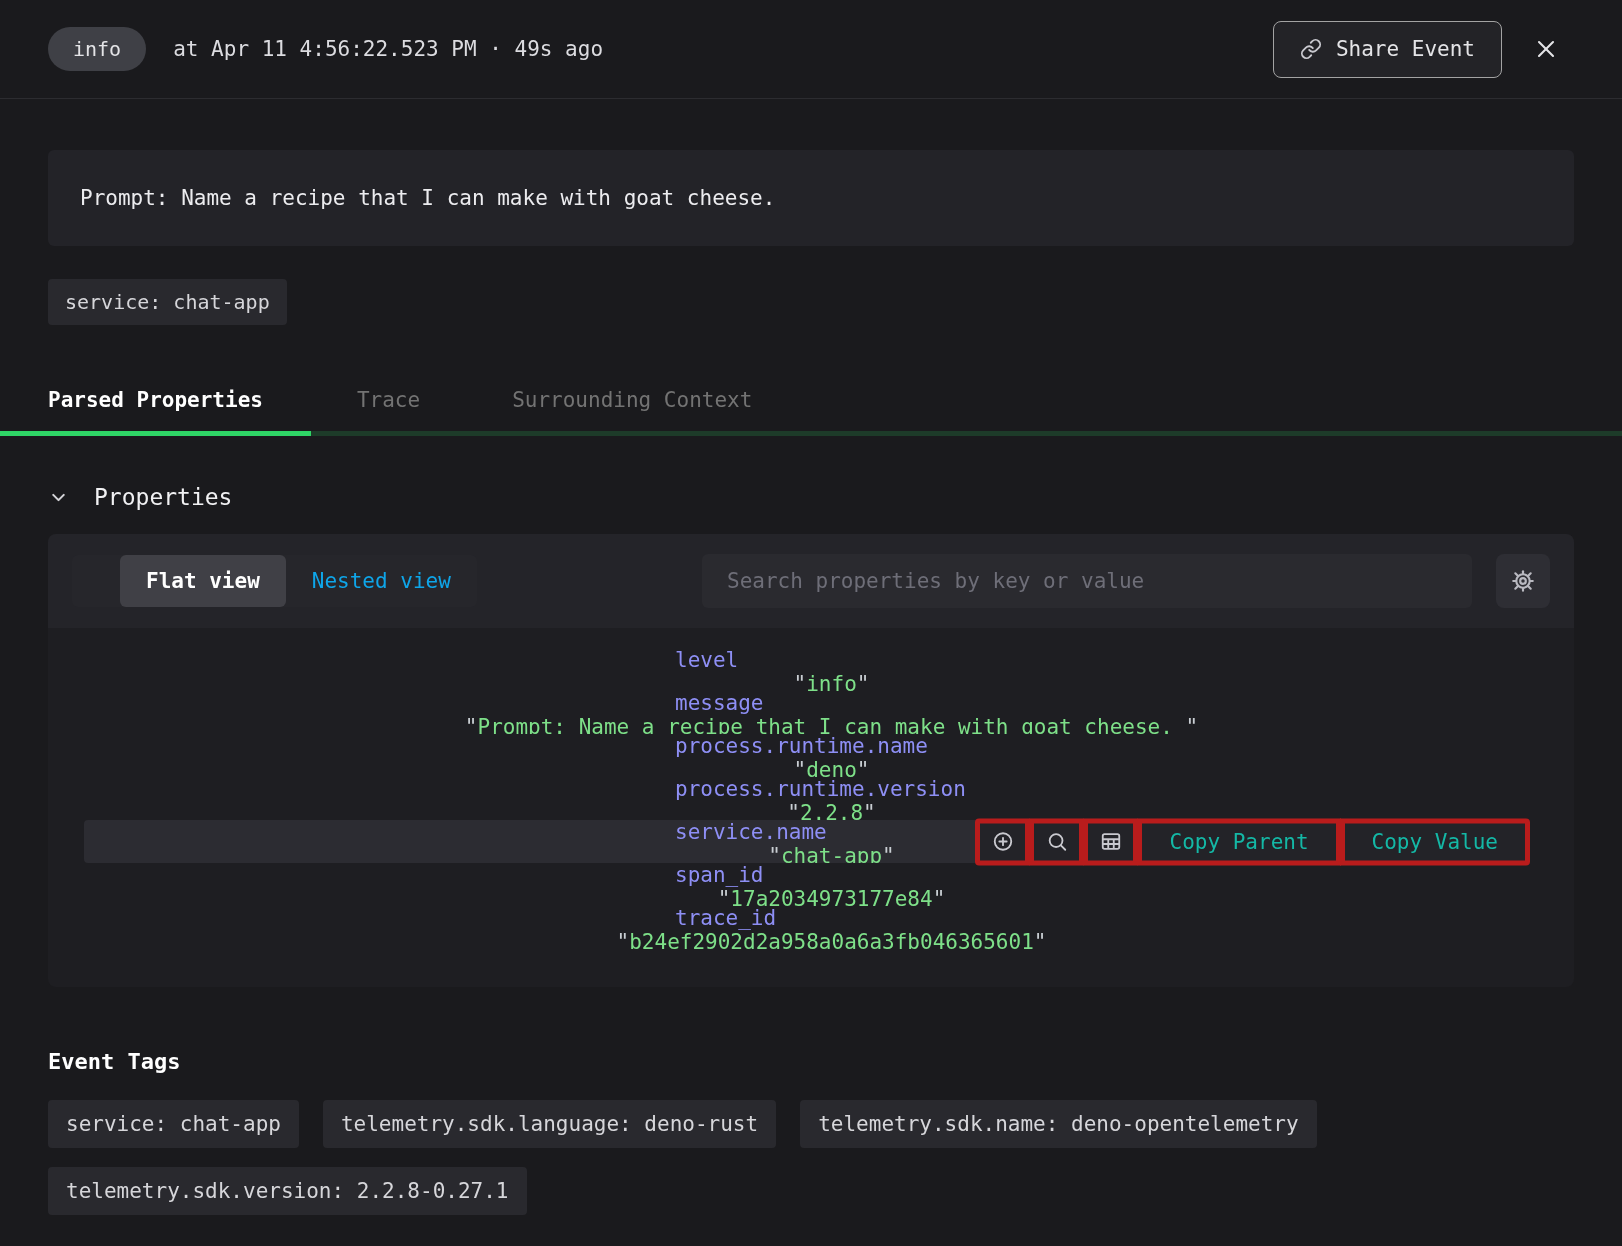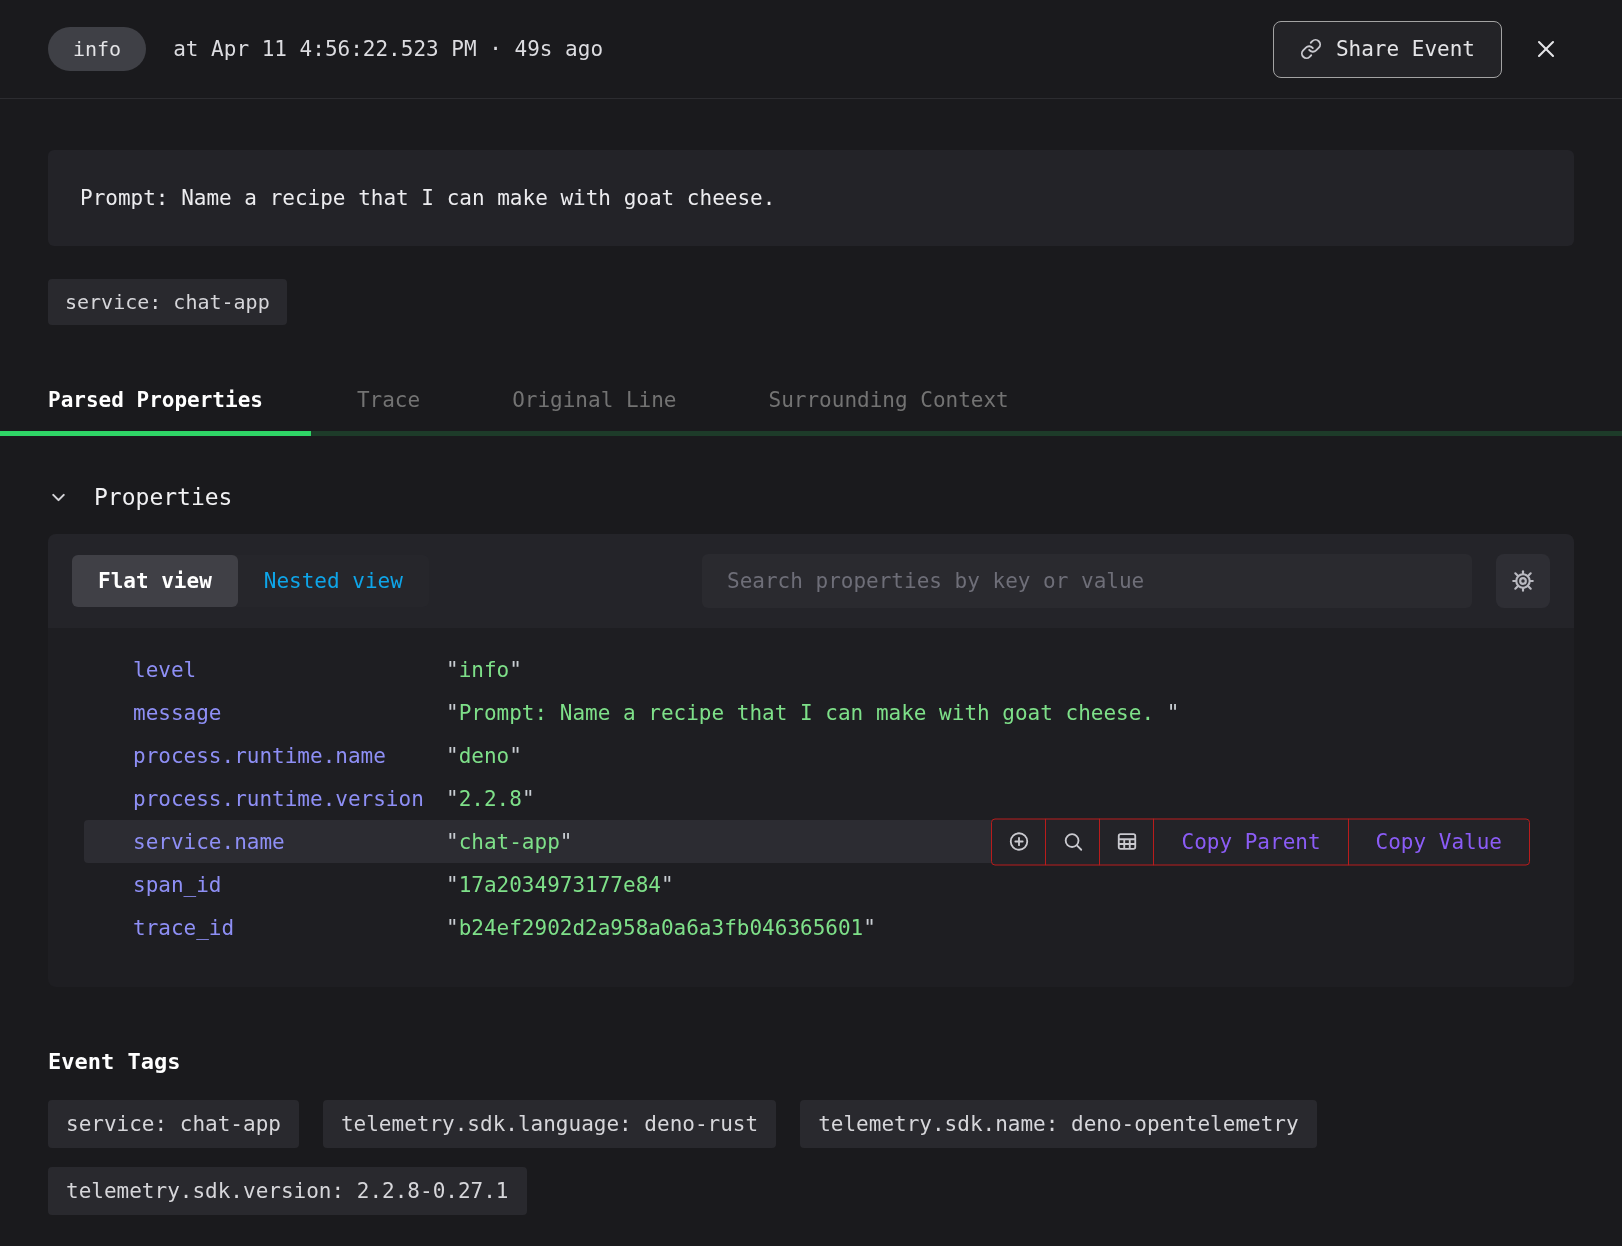--- a/index.html
+++ b/index.html
@@ -78,52 +78,52 @@
   }
   .card-toolbar {
     background: #242429; padding: 20px 24px;
     display: flex; align-items: center;
   }
   .seg { display: flex; background: #26262b; border-radius: 6px; }
   .seg-btn {
     border: none; background: none; font-size: 21px;
     padding: 14px 26px; color: #0ea5e9; border-radius: 6px;
   }
-  .seg-btn.active { background: #404046; color: #fff; font-weight: bold; }
+  .seg-btn.active { background: #404046; color: #fff; font-weight: bold; margin-left: 48px; }
   .search {
     margin-left: auto; width: 770px; height: 54px;
     background: #2a2a2f; border: none; border-radius: 6px;
     padding: 0 25px; font-size: 21px; color: #e4e4e7;
     font-family: "DejaVu Sans Mono", monospace;
   }
   .search::placeholder { color: #6e6e78; }
   .gear-btn {
     margin-left: 24px; width: 54px; height: 54px;
     background: #2e2e34; border: none; border-radius: 8px;
     display: flex; align-items: center; justify-content: center;
   }
 
   .rows { padding: 20px 44px 38px 36px; }
   .prop-row {
     display: flex; align-items: center; height: 43px;
-    padding-left: 49px; border-radius: 4px; position: relative;
+    padding-left: 49px; border-radius: 4px; position: relative; flex-direction: column;
   }
   .prop-row.highlighted { background: #2c2c32; }
   .pk { width: 313px; flex: none; font-size: 21px; color: #8e8ff5; }
   .pv { font-size: 21px; white-space: pre; overflow: hidden; }
   .q  { color: #c9ced3; }
   .vg { color: #7ee089; }
 
   .row-actions {
     position: absolute; right: 0; top: 50%; transform: translateY(-50%);
     display: flex;
   }
   .action-btn {
-    height: 47px; background: #232328; border: 1px solid #b91c1c;
-    color: #8b5cf6; display: flex; align-items: center; justify-content: center;
+    height: 47px; background: #232328; border: 5px solid #b91c1c;
+    color: #14b8a6; display: flex; align-items: center; justify-content: center;
     font-size: 21px; margin-left: -1px;
   }
   .action-btn:first-child { border-radius: 4px 0 0 4px; margin-left: 0; }
   .action-btn:last-child { border-radius: 0 4px 4px 0; }
   .icon-action { width: 55px; }
   .text-action { padding: 0 27px; }
 
   
   .tags-head { margin: 62px 48px 0; font-size: 22px; font-weight: bold; color: #ffffff; }
   .tags { margin: 26px 48px 0; display: flex; flex-wrap: wrap; gap: 19px 24px; }
@@ -167,21 +167,20 @@
 </header>
 
 
 <div class="message-box">Prompt: Name a recipe that I can make with goat cheese.</div>
 <div class="chip">service: chat-app</div>
 
 
 <nav class="tabs">
     <button class="tab active">Parsed Properties</button>
     <button class="tab">Trace</button>
-    <button class="tab">Original Line</button>
     <button class="tab">Surrounding Context</button>
   </nav>
 
 
 <div class="props-head">
   <span>
     <svg width="21" height="21" viewBox="0 0 24 24" fill="none" stroke="#d4d4d8" stroke-width="2.4" stroke-linecap="round" stroke-linejoin="round">
       <polyline points="6 9 12 15 18 9"></polyline>
     </svg>
   </span>

